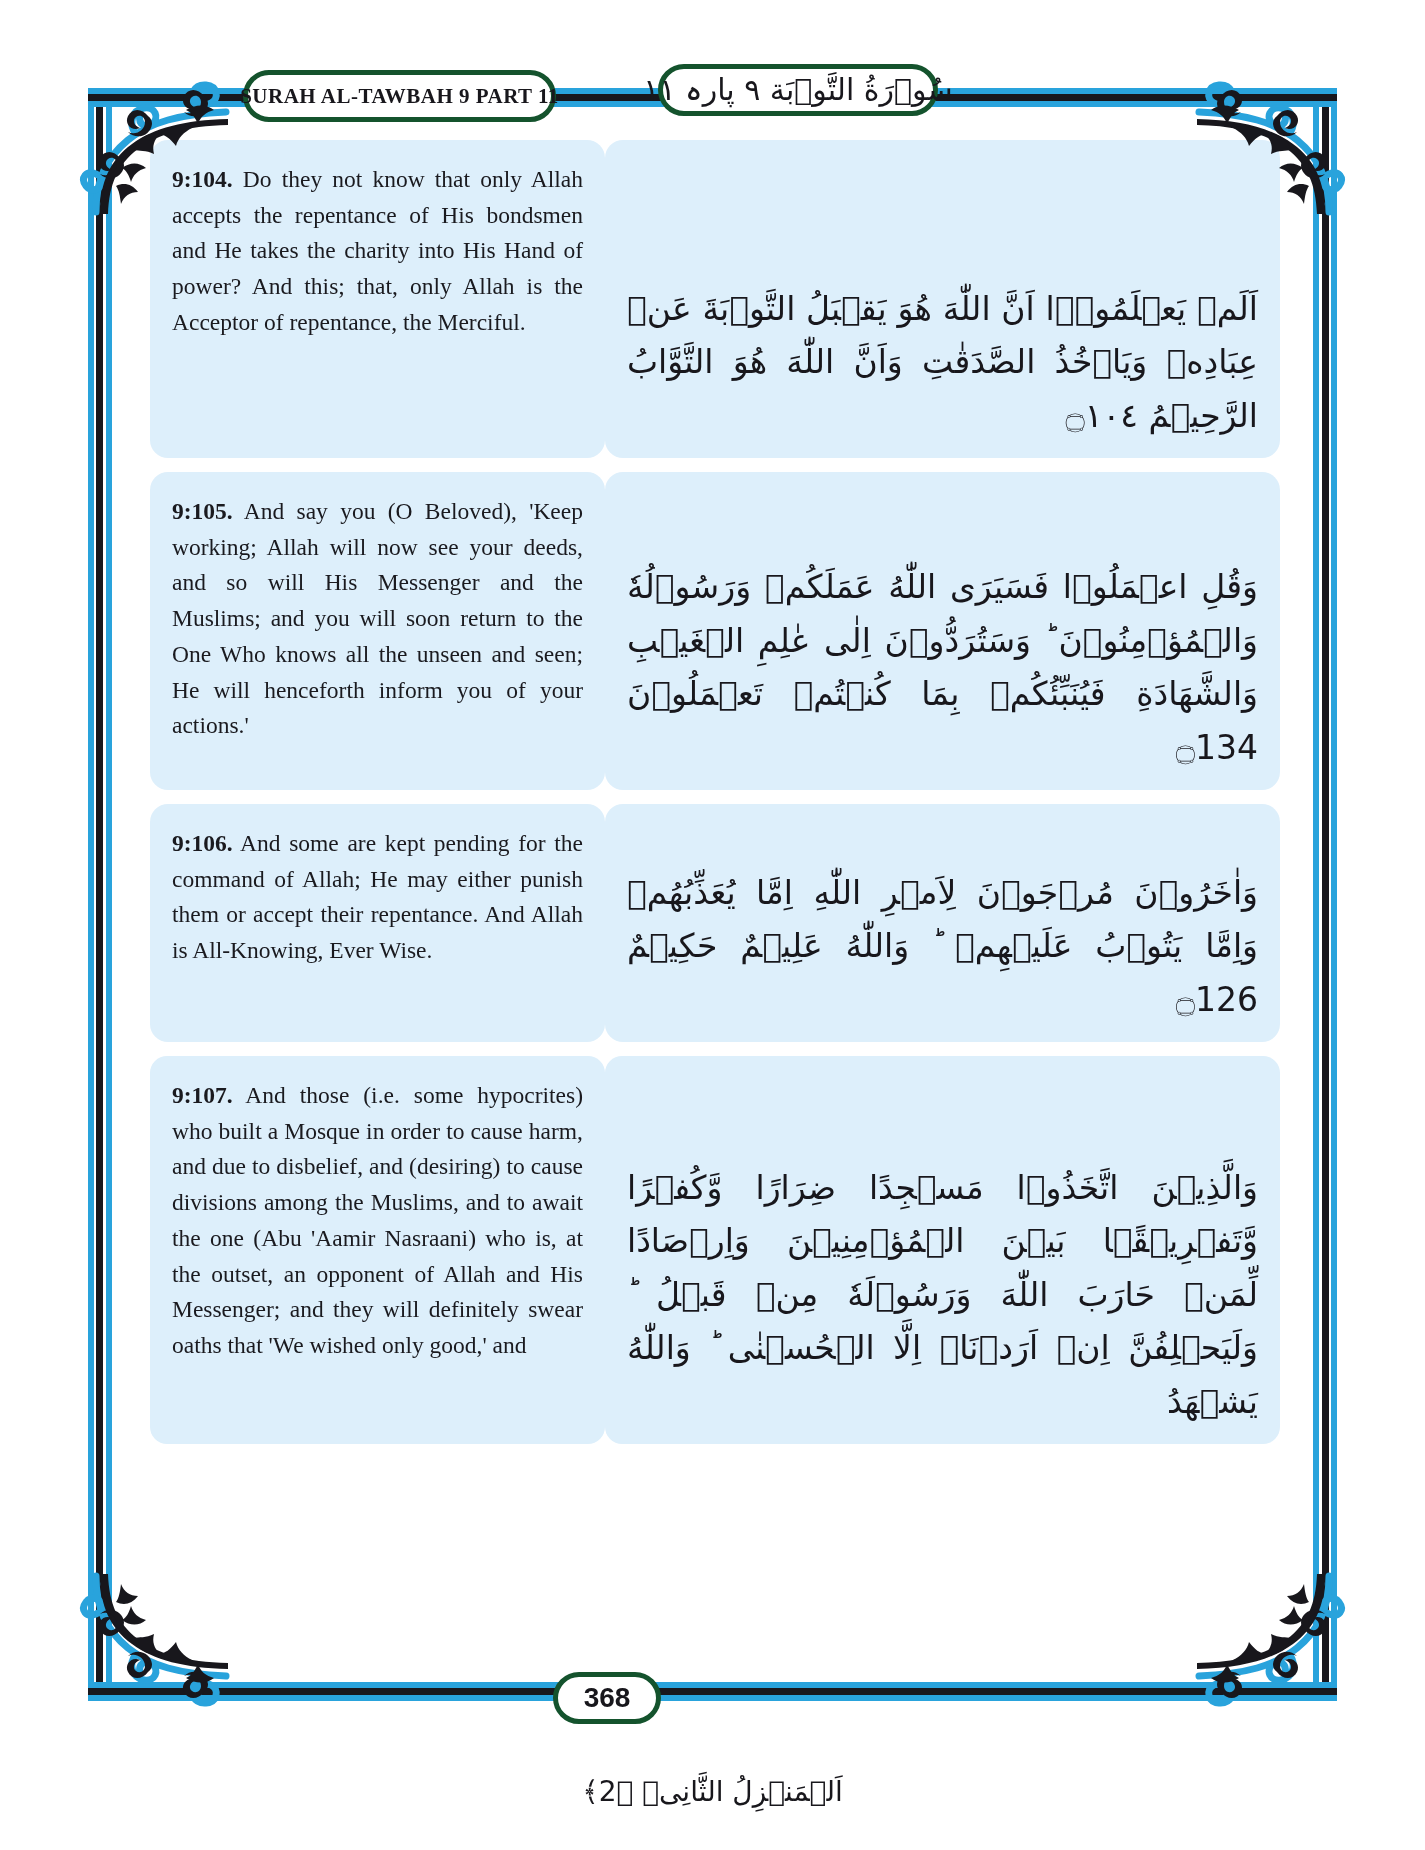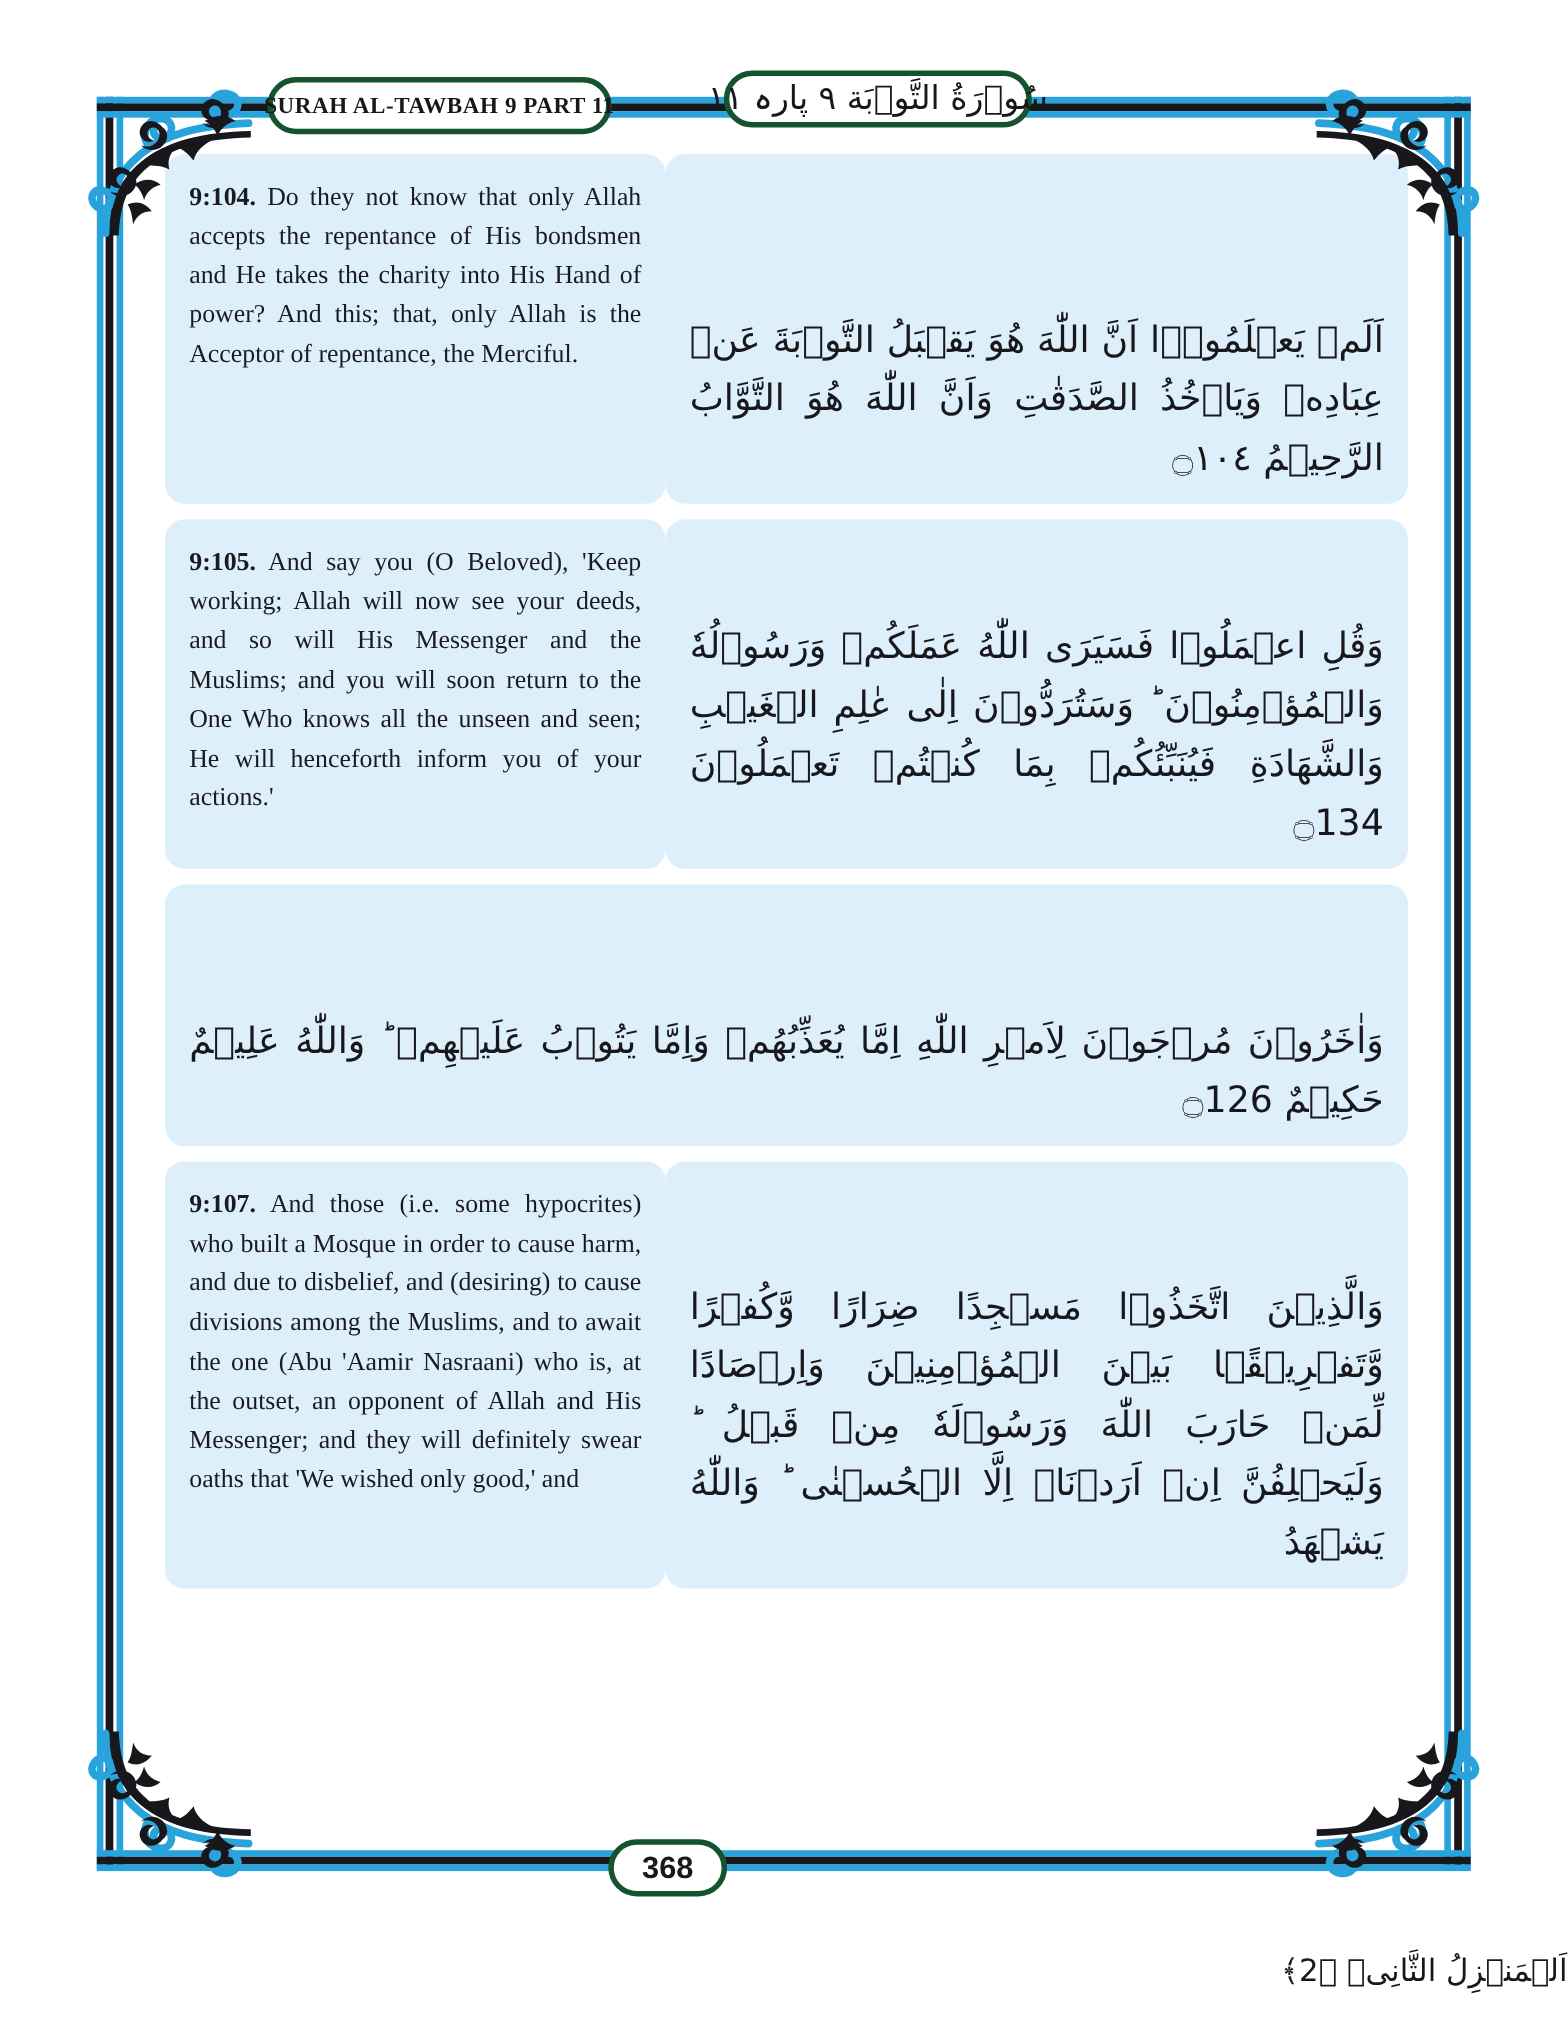--- a/index.html
+++ b/index.html
@@ -189,21 +189,21 @@
   #row-104 .cell { min-height: 318px; }
   #row-105 .cell { min-height: 318px; }
   #row-106 .cell { min-height: 238px; }
   #row-107 .cell { min-height: 388px; border-radius: 17px; }
 
   
   #footer {
     position: absolute;
     left: 0; right: 0;
     bottom: 36px;
-    text-align: right;
+    text-align: center;
     z-index: 5;
   }
   .footer-ar {
     font-family: "DejaVu Sans", sans-serif;
     font-size: 28px;
     color: #18171c;
     direction: rtl;
     margin-bottom: 6px;
     line-height: 1.15;
   }
@@ -336,20 +336,21 @@
     </div>
 
     <div class="verse-row" id="row-105">
       <div class="cell cell-en"><span class="vnum">9:105.</span> <span>And say you (O Beloved), 'Keep working; Allah will now see your deeds, and so will His Messenger and the Muslims; and you will soon return to the One Who knows all the unseen and seen; He will henceforth inform you of your actions.'</span></div>
       <div class="cell cell-ar">
           <span>وَقُلِ اعۡمَلُوۡا فَسَيَرَى اللّٰهُ عَمَلَكُمۡ وَرَسُوۡلُهٗ وَالۡمُؤۡمِنُوۡنَ ؕ وَسَتُرَدُّوۡنَ اِلٰى عٰلِمِ الۡغَيۡبِ وَالشَّهَادَةِ فَيُنَبِّئُكُمۡ بِمَا كُنۡتُمۡ تَعۡمَلُوۡنَ ۝134</span>
         </div>
     </div>
 
     <div class="verse-row" id="row-106">
+      <div class="cell cell-en"><span class="vnum">9:106.</span> <span>And some are kept pending for the command of Allah; He may either punish them or accept their repentance. And Allah is All-Knowing, Ever Wise.</span></div>
       <div class="cell cell-ar">
           <span>وَاٰخَرُوۡنَ مُرۡجَوۡنَ لِاَمۡرِ اللّٰهِ اِمَّا يُعَذِّبُهُمۡ وَاِمَّا يَتُوۡبُ عَلَيۡهِمۡ ؕ وَاللّٰهُ عَلِيۡمٌ حَكِيۡمٌ ۝126</span>
         </div>
     </div>
 
     <div class="verse-row" id="row-107">
       <div class="cell cell-en"><span class="vnum">9:107.</span> <span>And those (i.e. some hypocrites) who built a Mosque in order to cause harm, and due to disbelief, and (desiring) to cause divisions among the Muslims, and to await the one (Abu 'Aamir Nasraani) who is, at the outset, an opponent of Allah and His Messenger; and they will definitely swear oaths that 'We wished only good,' and</span></div>
       <div class="cell cell-ar">
           <span>وَالَّذِيۡنَ اتَّخَذُوۡا مَسۡجِدًا ضِرَارًا وَّكُفۡرًا وَّتَفۡرِيۡقًۢا بَيۡنَ الۡمُؤۡمِنِيۡنَ وَاِرۡصَادًا لِّمَنۡ حَارَبَ اللّٰهَ وَرَسُوۡلَهٗ مِنۡ قَبۡلُ ؕ وَلَيَحۡلِفُنَّ اِنۡ اَرَدۡنَاۤ اِلَّا الۡحُسۡنٰى ؕ وَاللّٰهُ يَشۡهَدُ</span>
         </div>

